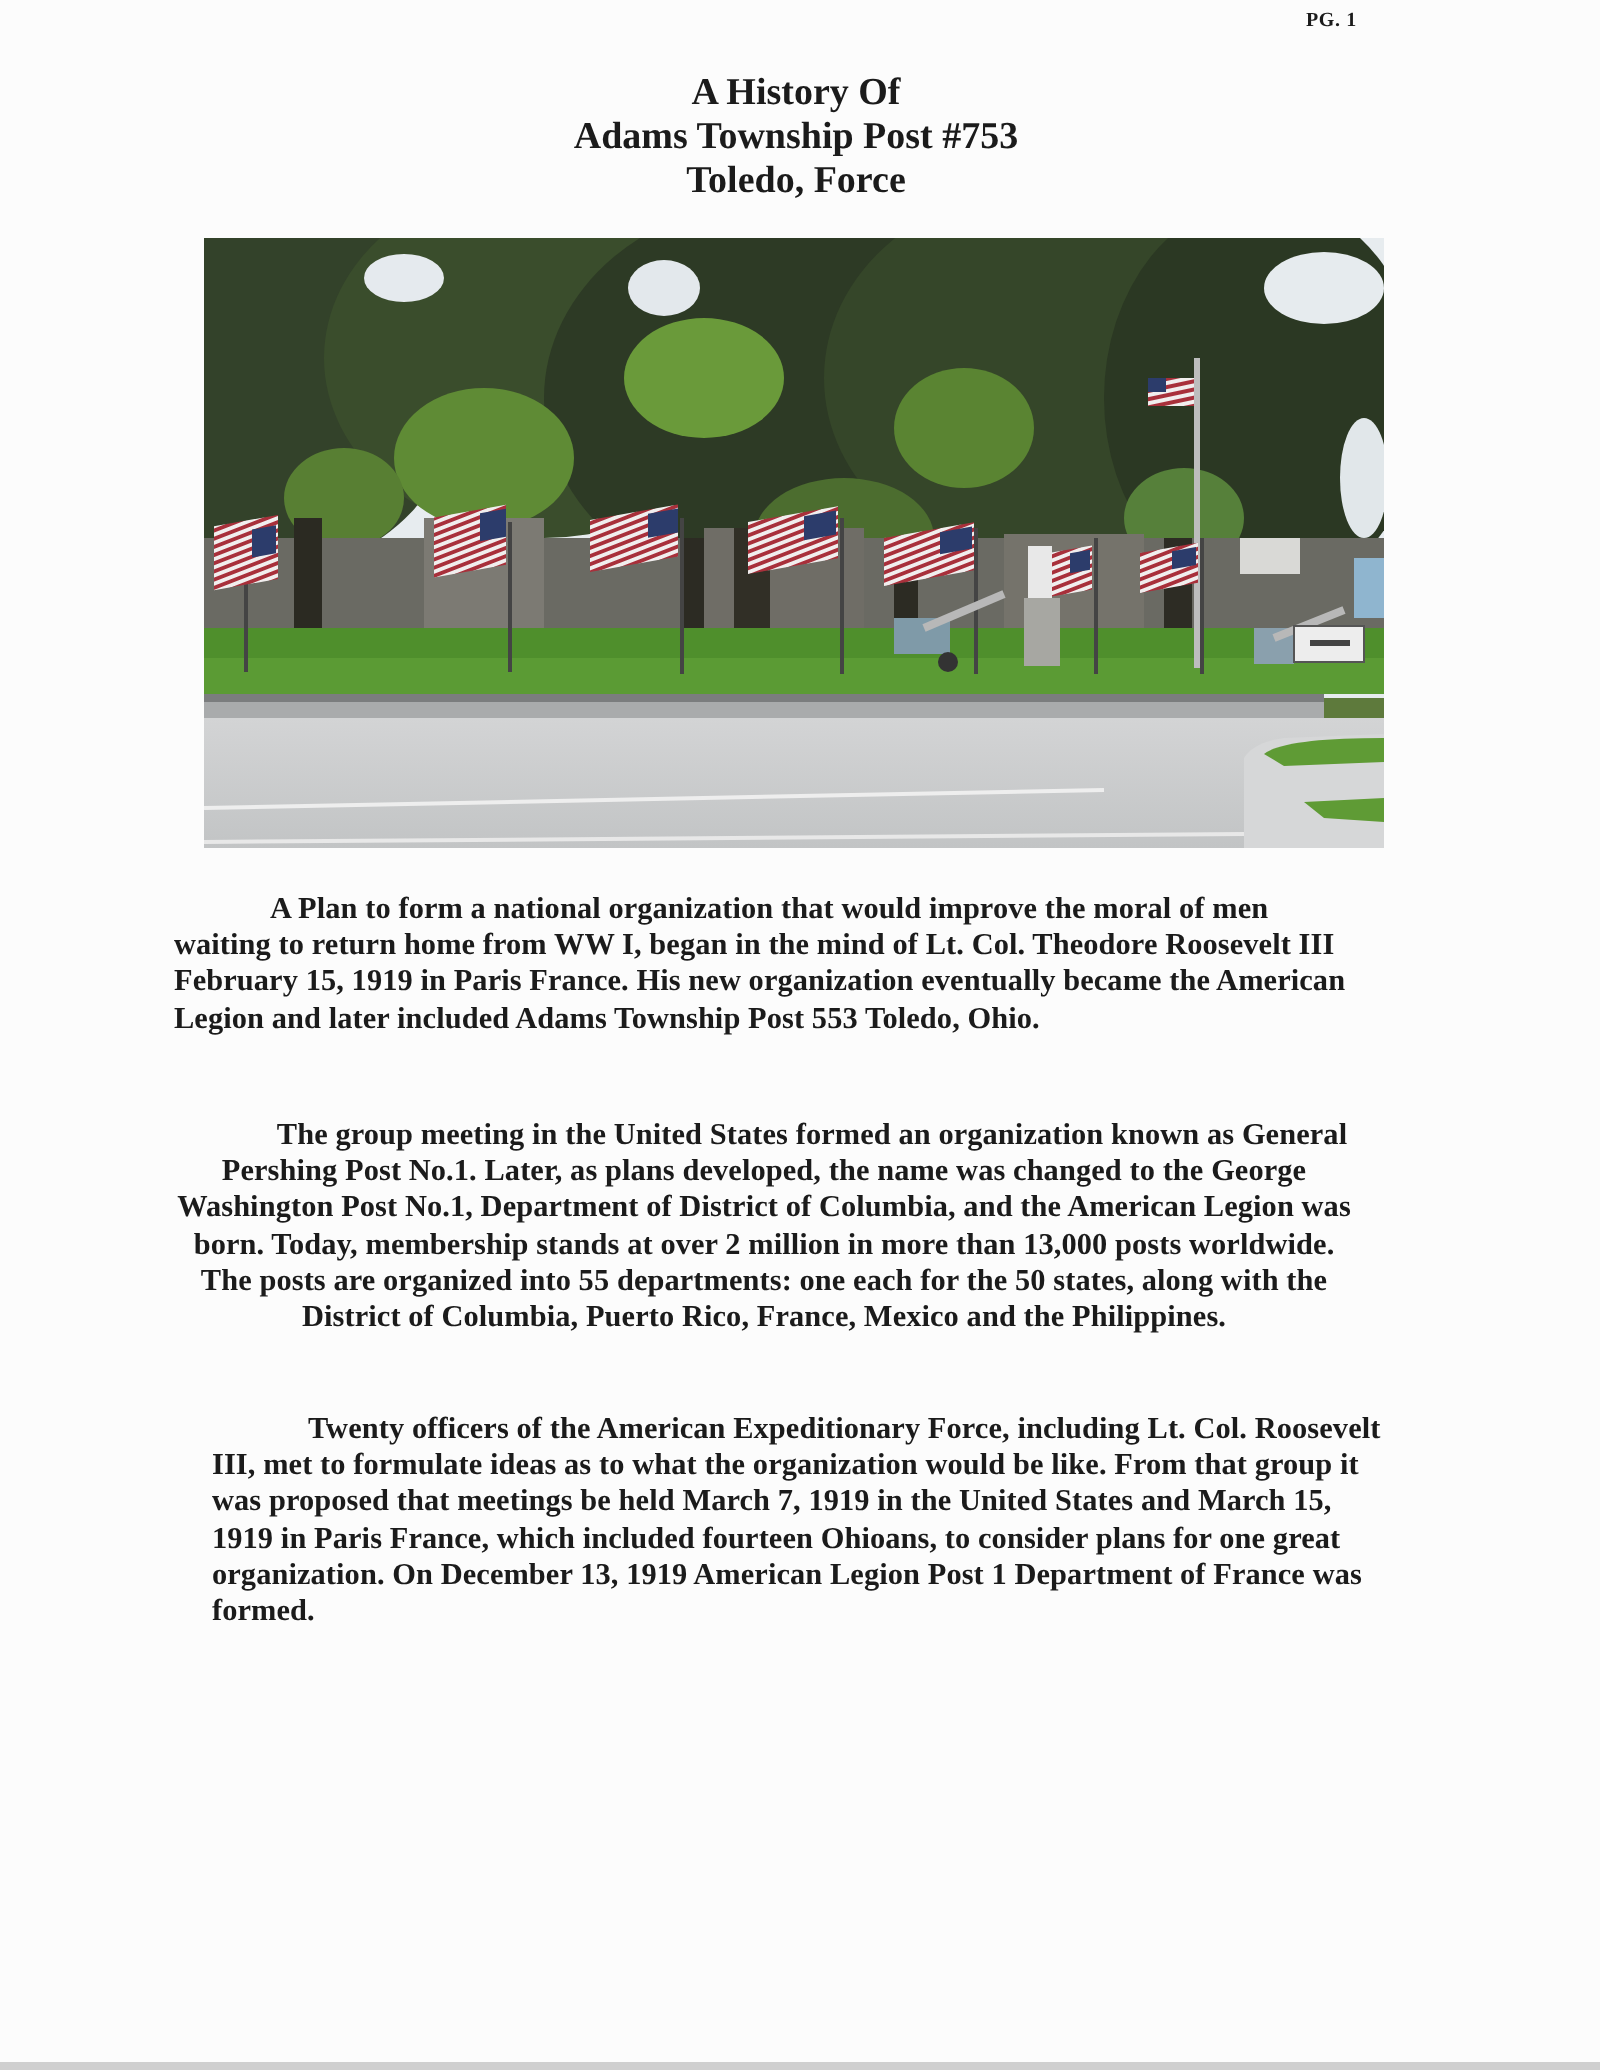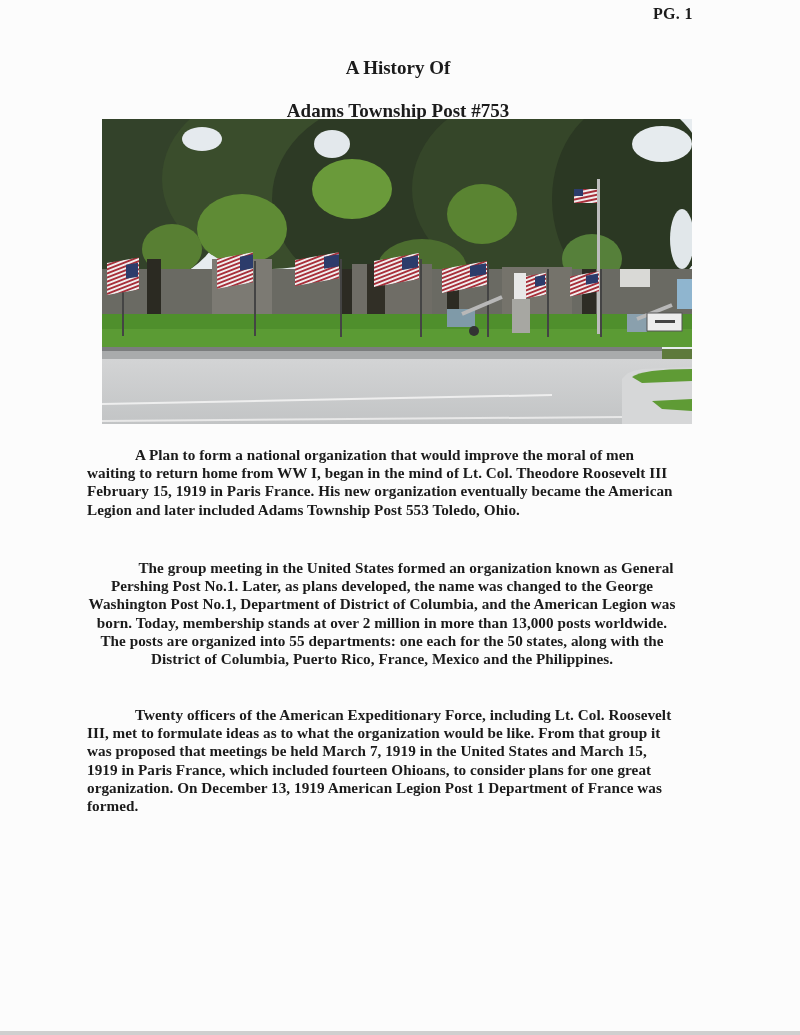--- a/index.html
+++ b/index.html
@@ -13,34 +13,34 @@
       position: relative;
       overflow: hidden;
       font-family: "Liberation Serif", "DejaVu Serif", serif;
       color: #1b1b1b;
     }
     .page-number {
       position: absolute;
       left: 653px;
       top: 5px;
       font-weight: bold;
-      font-size: 16px;
+      font-size: 10px;
       letter-spacing: 0.3px;
     }
     .title-block {
       position: absolute;
       left: 0;
       top: 36px;
       width: 796px;
       text-align: center;
       font-weight: bold;
       font-size: 19px;
       line-height: 22px;
     }
-    .title-line { display: block; margin-top: 21px; }
+    .title-line { display: block; }
 
     
     .photo {
       position: absolute;
       left: 102px;
       top: 119px;
       width: 590px;
       height: 305px;
       overflow: hidden;
       background: #5e7a3c;
@@ -54,21 +54,21 @@
       width: 590px;
       font-weight: bold;
       font-size: 15.2px;
       line-height: 18.2px;
       margin: 0;
       text-indent: 48px;
       letter-spacing: 0.05px;
     }
     .p1 { top: 446px; }
     .p2 { top: 559px; text-align: center; }
-    .p3 { top: 706px; }
+    .p3 { top: 706px; margin-left: 19px; }
 
     .bottom-edge {
       position: absolute;
       left: 0;
       top: 1031px;
       width: 800px;
       height: 4px;
       background: #cfcfcf;
     }
   </style>

